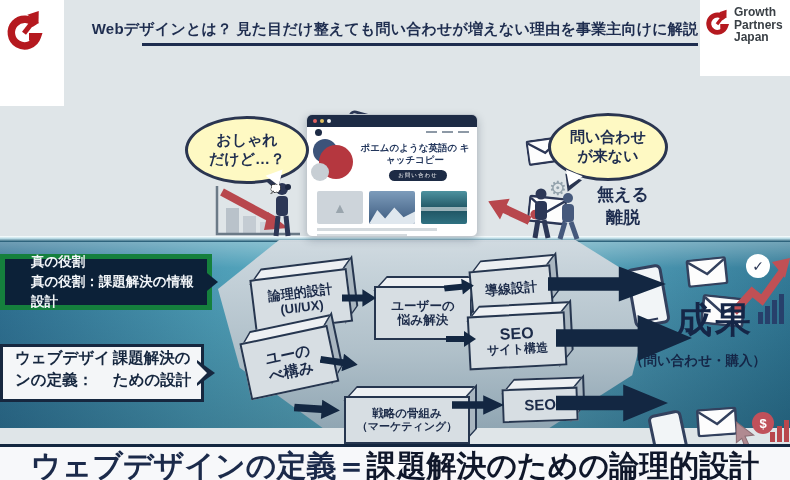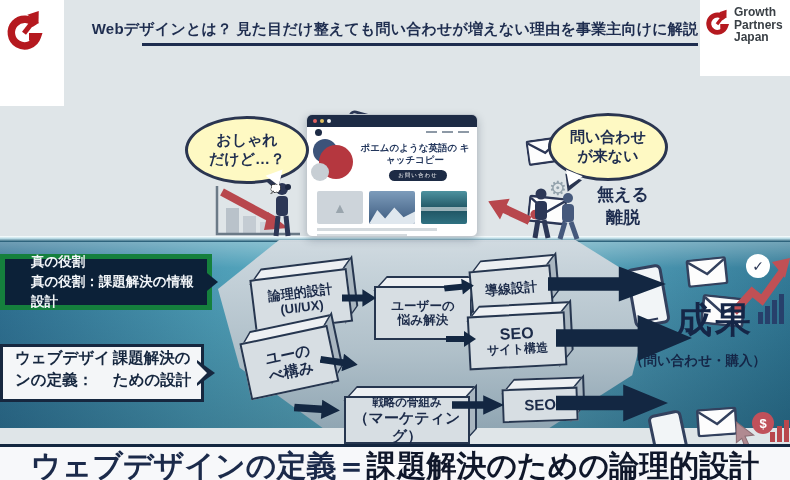--- a/index.html
+++ b/index.html
@@ -263,21 +263,21 @@
     <div class="front" style="font-size:12.5px;">
       <span>ユーザーの</span>
       <span>悩み解決</span>
     </div>
   </div>
   <div class="cube" style="left:344px;top:348px;width:122px;height:44px;margin-top:48px;">
     <div class="top"></div>
       <div class="side"></div>
     <div class="front" style="font-size:11.5px;">
       <span>戦略の骨組み</span>
-      <span style="font-size:15px;">（マーケティング）</span>
+      <span style="font-size:11px;">（マーケティング）</span>
     </div>
   </div>
   <div class="cube" style="left:470px;top:268px;width:78px;height:38px;transform:rotate(-5deg);">
     <div class="top"></div>
       <div class="side"></div>
     <div class="front" style="font-size:13px;">
       <span>導線設計</span>
     </div>
   </div>
   <div class="cube" style="left:468px;top:314px;width:94px;height:50px;transform:rotate(-3deg);">

